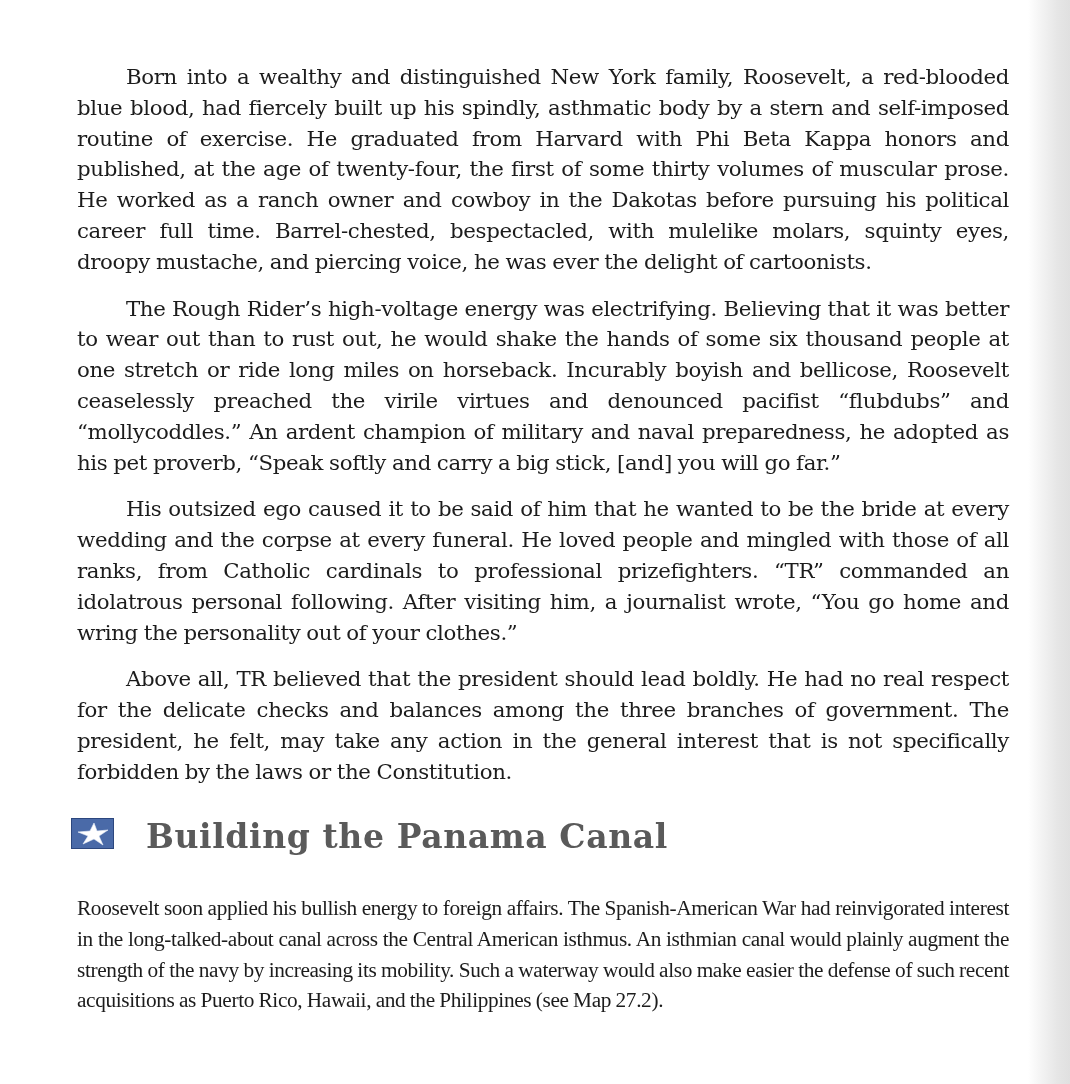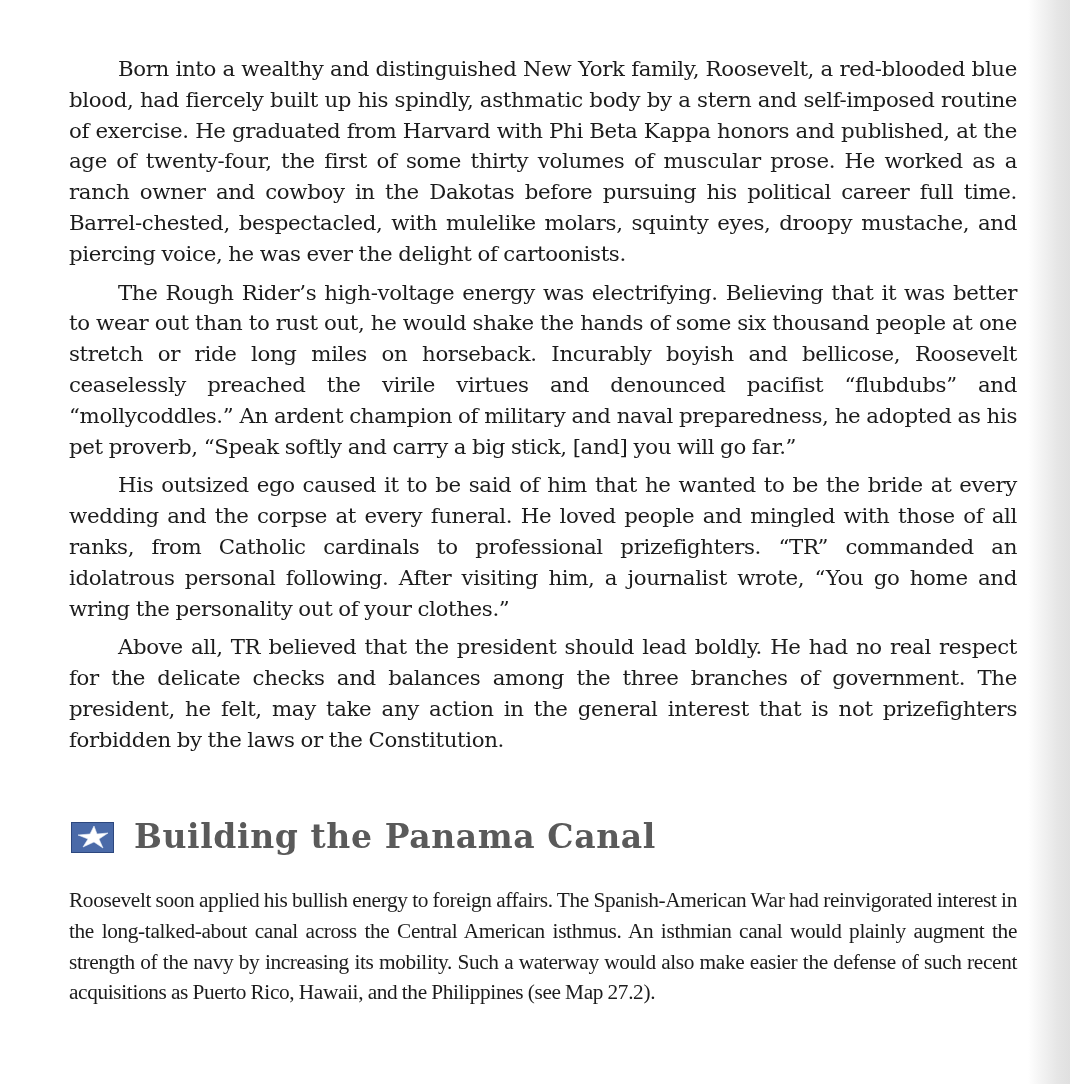--- a/index.html
+++ b/index.html
@@ -23,38 +23,37 @@
       height: 1084px;
       background: linear-gradient(to right, #ffffff 0%, #f2f2f2 35%, #e6e6e6 70%, #e0e0e0 100%);
     }
     .content {
       position: absolute;
       left: 61px;
       top: 46px;
       width: 964px;
     }
     .para {
-      margin: 8px;
+      margin: 16px;
       font-size: 21.3px;
       line-height: 30.8px;
       text-align: justify;
       text-align-last: left;
       letter-spacing: -0.35px;
       word-spacing: -0.5px;
     }
     .para.indent {
       text-indent: 49px;
     }
     .heading {
       position: absolute;
       left: 59px;
       top: 818px;
       display: flex;
-      align-items: center;
-      gap: 20px;
+      gap: 32px;
       padding-left: 12px;
     }
     .star-box {
       width: 43px;
       height: 31px;
       background: #4a6aa8;
       border: 1px solid #2c477e;
       display: flex;
       align-items: center;
       justify-content: center;
@@ -81,21 +80,21 @@
   </style>
 </head>
 <body>
 
 <div class="page-edge"></div>
 
 <div class="content">
   <p class="para indent">Born into a wealthy and distinguished New York family, Roosevelt, a red-blooded blue blood, had fiercely built up his spindly, asthmatic body by a stern and self-imposed routine of exercise. He graduated from Harvard with Phi Beta Kappa honors and published, at the age of twenty-four, the first of some thirty volumes of muscular prose. He worked as a ranch owner and cowboy in the Dakotas before pursuing his political career full time. Barrel-chested, bespectacled, with mulelike molars, squinty eyes, droopy mustache, and piercing voice, he was ever the delight of cartoonists.</p>
   <p class="para indent">The Rough Rider’s high-voltage energy was electrifying. Believing that it was better to wear out than to rust out, he would shake the hands of some six thousand people at one stretch or ride long miles on horseback. Incurably boyish and bellicose, Roosevelt ceaselessly preached the virile virtues and denounced pacifist “flubdubs” and “mollycoddles.” An ardent champion of military and naval preparedness, he adopted as his pet proverb, “Speak softly and carry a big stick, [and] you will go far.”</p>
   <p class="para indent">His outsized ego caused it to be said of him that he wanted to be the bride at every wedding and the corpse at every funeral. He loved people and mingled with those of all ranks, from Catholic cardinals to professional prizefighters. “TR” commanded an idolatrous personal following. After visiting him, a journalist wrote, “You go home and wring the personality out of your clothes.”</p>
-  <p class="para indent">Above all, TR believed that the president should lead boldly. He had no real respect for the delicate checks and balances among the three branches of government. The president, he felt, may take any action in the general interest that is not prizefighters forbidden by the laws or the Constitution.</p>
+  <p class="para indent">Above all, TR believed that the president should lead boldly. He had no real respect for the delicate checks and balances among the three branches of government. The president, he felt, may take any action in the general interest that is not specifically forbidden by the laws or the Constitution.</p>
 </div>
 
 <div class="heading">
   <span class="star-box" style="background: rgb(74, 106, 168);">
     <svg width="34" height="26" viewBox="0 0 34 26" aria-hidden="true">
       <polygon points="18,2 21,10 32,9 23,15 27,24 18,18 7,23 12,15 2,11 14,10" fill="#ffffff" stroke="#e8eef8" stroke-width="0.6"></polygon>
     </svg>
   </span>
   <span class="heading-text">Building the Panama Canal</span>
 </div>

